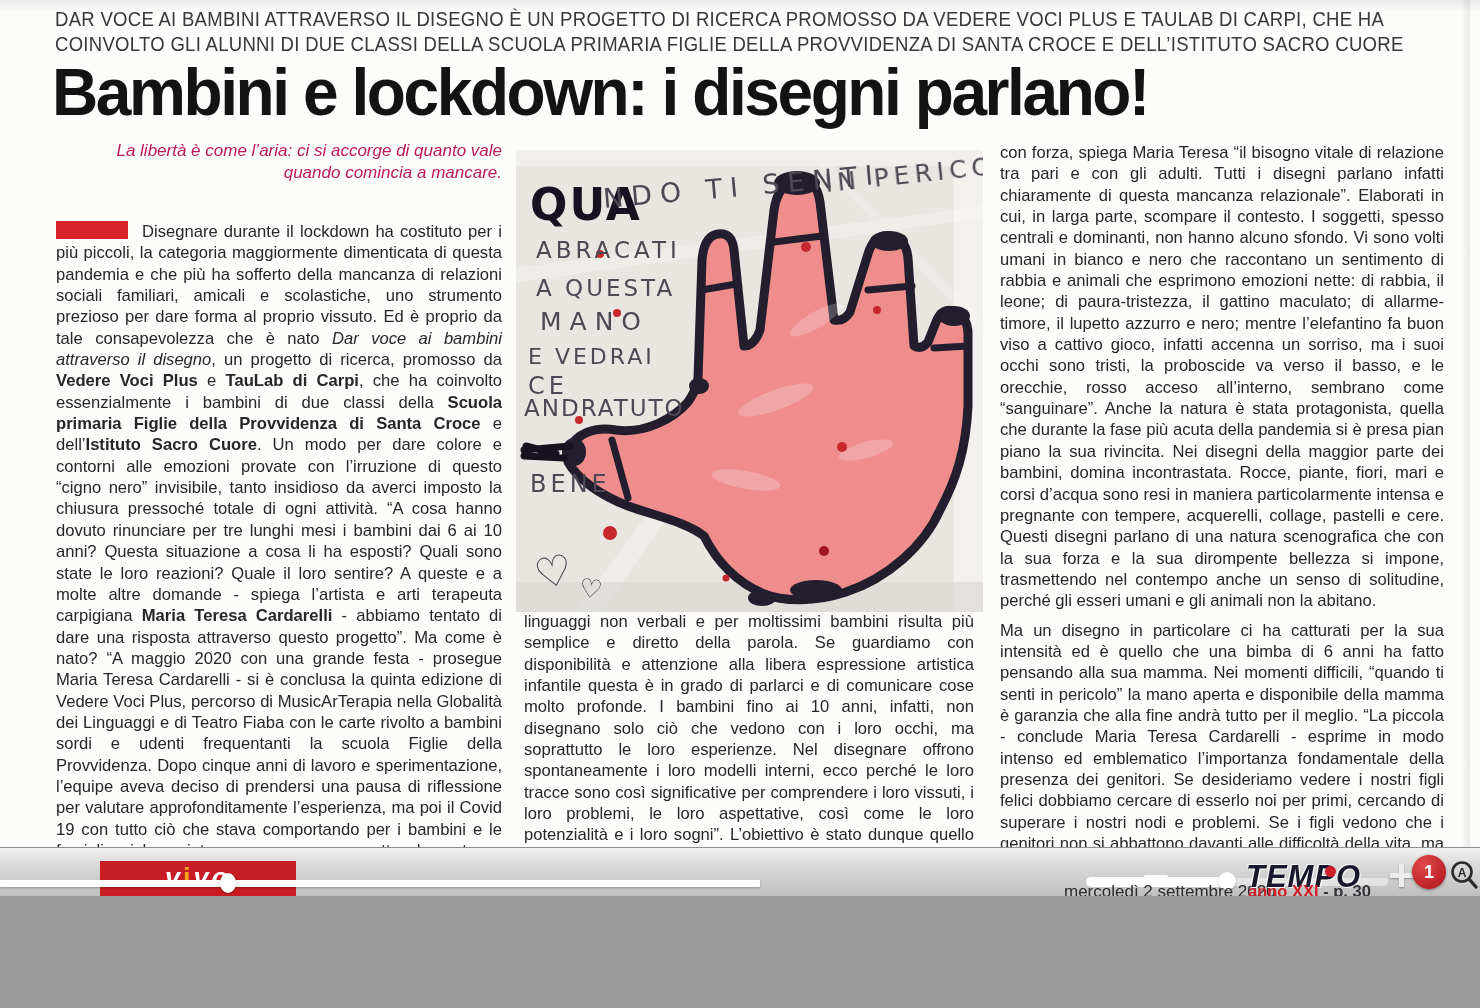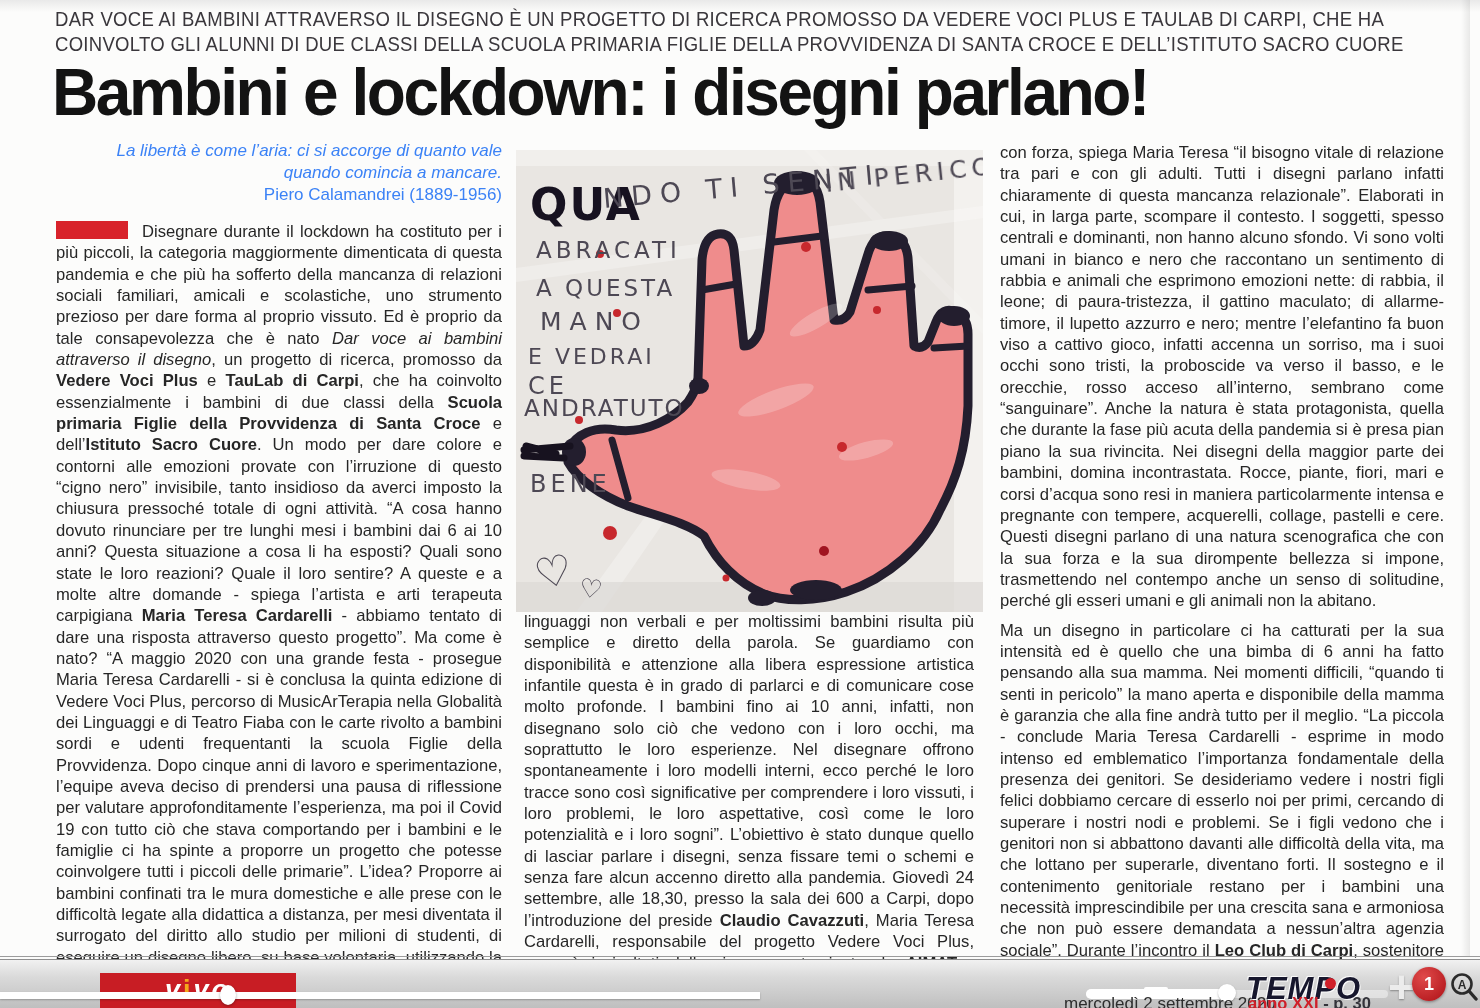--- a/index.html
+++ b/index.html
@@ -1,30 +1,30 @@
 <!DOCTYPE html>
 <html lang="it"><head>
 <meta charset="utf-8">
 <style>
   html,body{margin:0;padding:0;background:#9a9a9a;}
-  .page{position:relative;width:1480px;height:1008px;background:#fcfcfb;overflow:hidden;
+  .page{position:relative;width:1480px;height:896px;background:#fcfcfb;overflow:hidden;
         font-family:"Liberation Sans",sans-serif;color:#272727;}
   .top-fade{position:absolute;top:0;left:0;right:0;height:12px;
         background:linear-gradient(#e9e9e9,rgba(255,255,255,0));}
   .scan-edge{position:absolute;top:0;right:10px;width:9px;height:956px;
         background:linear-gradient(90deg,rgba(0,0,0,0),rgba(0,0,0,.08));}
   
   .kicker{position:absolute;left:55px;top:7px;width:1420px;font-size:19.5px;line-height:25px;
         color:#3a373c;letter-spacing:.3px;white-space:nowrap;transform:scaleX(.95);transform-origin:0 0;}
   
   .headline{position:absolute;left:52px;top:54px;font-size:66px;font-weight:bold;color:#131313;
         letter-spacing:-2.5px;white-space:nowrap;transform:scaleX(.97);transform-origin:0 0;}
   
   .quote{position:absolute;left:88px;top:140px;width:414px;text-align:right;font-size:17px;
-        line-height:22px;color:#3b82f6;}
+        line-height:22px;color:#be185d;}
   .quote .qtext{font-style:italic;}
   
   .bodycol{position:absolute;font-size:16.6px;line-height:21.35px;text-align:justify;
         color:#262626;hyphens:auto;}
   .col1{left:48px;top:213px;width:462px;}
   .col2t{left:516px;top:603px;width:466px;}
   .col3{left:992px;top:134px;width:460px;}
   .bodycol p{margin:8px;}
   .redact{display:inline-block;width:72px;height:18px;background:#d8232b;margin-right:14px;
         vertical-align:-2px;}
@@ -76,21 +76,20 @@
 
   <div class="kicker">
     <div>DAR VOCE AI BAMBINI ATTRAVERSO IL DISEGNO È UN PROGETTO DI RICERCA PROMOSSO DA VEDERE VOCI PLUS E TAULAB DI CARPI, CHE HA</div>
     <div>COINVOLTO GLI ALUNNI DI DUE CLASSI DELLA SCUOLA PRIMARIA FIGLIE DELLA PROVVIDENZA DI SANTA CROCE E DELL’ISTITUTO SACRO CUORE</div>
   </div>
 
   <h1 class="headline" style="margin:0;">Bambini e lockdown: i disegni parlano!</h1>
 
   <div class="quote">
     <div class="qtext">La libertà è come l’aria: ci si accorge di quanto vale quando comincia a mancare.</div>
-    <div>Piero Calamandrei (1889-1956)</div>
   </div>
 
   <div class="bodycol col1">
     <p><span class="redact"></span><span>Disegnare  durante il lockdown ha costituto per i più piccoli, la categoria maggiormente dimenticata di questa pandemia e che più ha sofferto della mancanza di relazioni sociali familiari, amicali e scolastiche, uno strumento prezioso per dare forma al proprio vissuto. Ed è proprio da tale consapevolezza che è nato <i>Dar voce ai bambini attraverso il disegno</i>, un progetto di ricerca, promosso da <b>Vedere Voci Plus</b> e <b>TauLab di Carpi</b>, che ha coinvolto essenzialmente i bambini di due classi della <b>Scuola primaria Figlie della Provvidenza di Santa Croce</b> e dell’<b>Istituto Sacro Cuore</b>. Un modo per dare colore e contorni alle emozioni provate con l’irruzione di questo “cigno nero” invisibile, tanto insidioso da averci imposto la chiusura pressoché totale di ogni attività. “A cosa hanno dovuto rinunciare per tre lunghi mesi i bambini dai 6 ai 10 anni? Questa situazione a cosa li ha esposti? Quali sono state le loro reazioni? Quale il loro sentire? A queste e a molte altre domande - spiega l’artista e arti terapeuta carpigiana <b>Maria Teresa Cardarelli</b> - abbiamo tentato di dare una risposta attraverso questo progetto”. Ma come è nato? “A maggio 2020 con una grande festa - prosegue Maria Teresa Cardarelli  - si è conclusa la quinta edizione di Vedere Voci Plus, percorso di MusicArTerapia nella Globalità dei Linguaggi e di Teatro Fiaba con le carte rivolto a bambini sordi e udenti frequentanti la scuola Figlie della Provvidenza. Dopo cinque anni di lavoro e sperimentazione, l’equipe aveva deciso di prendersi una pausa di riflessione per valutare approfonditamente l’esperienza, ma poi il Covid 19 con tutto ciò che stava comportando per i bambini e le famiglie ci ha spinte a proporre un progetto che potesse coinvolgere tutti i piccoli delle primarie”. L’idea? Proporre ai bambini confinati tra le mura domestiche e alle prese con le difficoltà legate alla didattica a distanza, per mesi diventata il surrogato del diritto allo studio per milioni di studenti, di eseguire un disegno libero, su base volontaria, utilizzando la loro tecnica preferita, anche grazie al coinvolgimento delle famiglie. “L’esperienza maturata negli anni - prosegue Maria Teresa - ci ha insegnato come il disegno infantile costituisca una sorta di autoritratto che parla il linguaggio della verità. Il disegno rientra nei</span></p>
   </div>
 
   <div class="figure">
     <svg viewBox="0 0 467 462" width="467" height="462">
       <rect width="467" height="462" fill="#e9e6e2"></rect>
       <rect x="438" width="29" height="462" fill="#f3f1ee"></rect>

